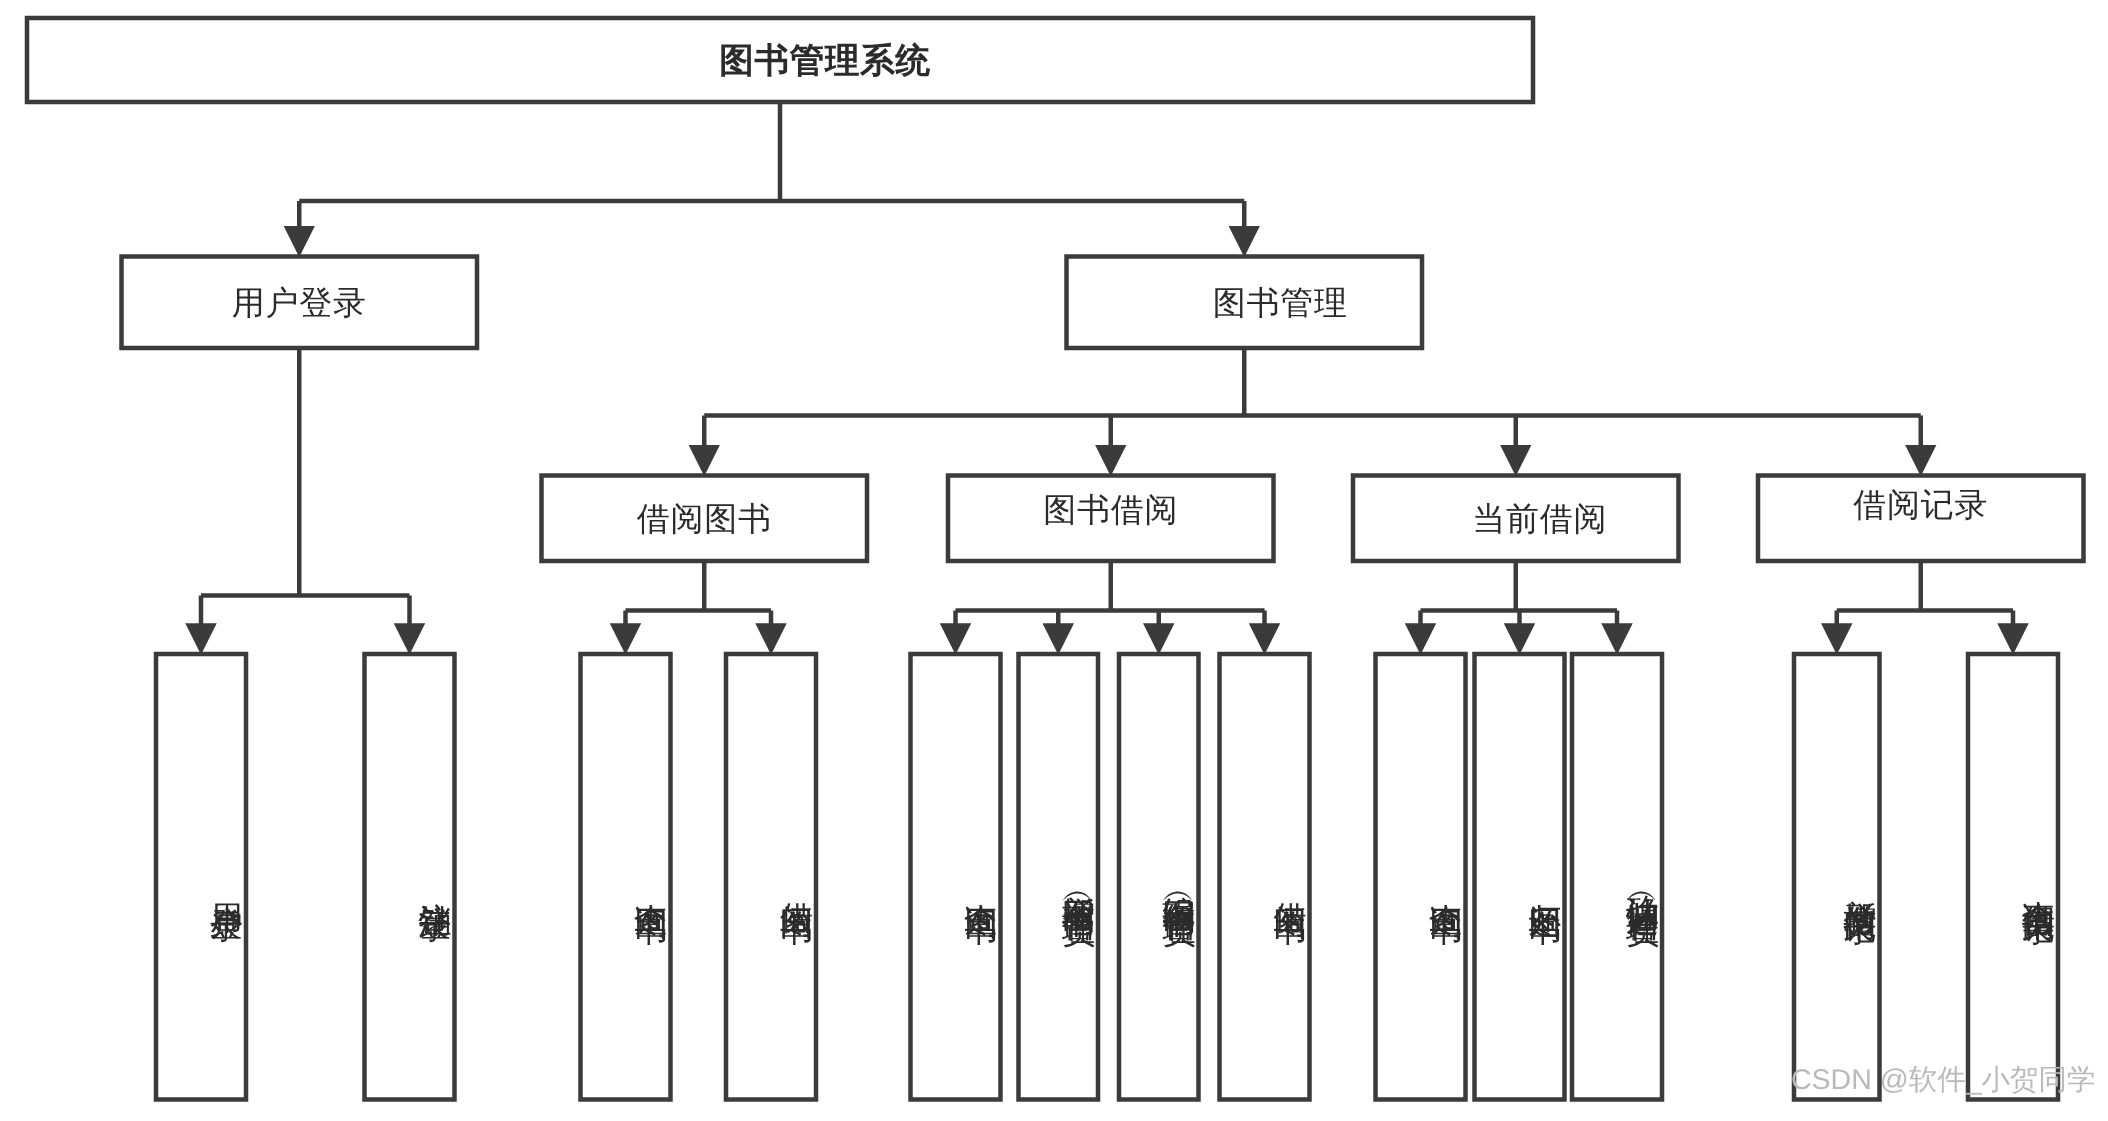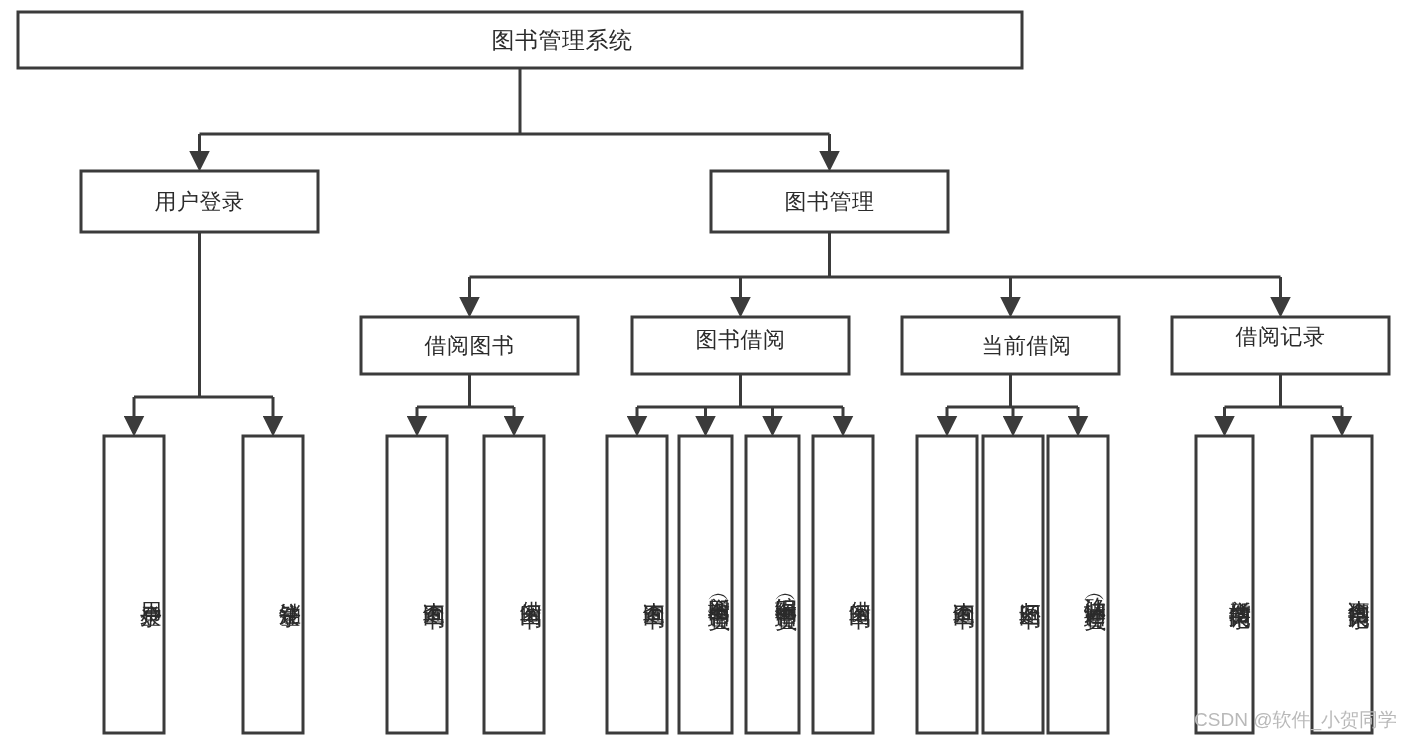--- a/index.html
+++ b/index.html
@@ -143,23 +143,23 @@
         <path d="M 1013 407 L 1013 433" class="conn" marker-end="url(#arrow)"></path>
         <path d="M 1078 407 L 1078 433" class="conn" marker-end="url(#arrow)"></path>
         <path d="M 1280.5 374 L 1280.5 407" class="conn"></path>
         <path d="M 1224.5 407 L 1342 407" class="conn"></path>
         <path d="M 1224.5 407 L 1224.5 433" class="conn" marker-end="url(#arrow)"></path>
         <path d="M 1342 407 L 1342 433" class="conn" marker-end="url(#arrow)"></path>
       </g>
   </svg>
 
   <div id="labels">
-      <div class="node-label horiz root" style="left: 18px; top: 12px; width: 1088px; height: 56px;">图书管理系统</div>
+      <div class="node-label horiz root" style="left: 6px; top: 12px; width: 1088px; height: 56px; font-weight: bold;">图书管理系统</div>
       <div class="node-label horiz" style="left: 81px; top: 171px; width: 237px; height: 61px;">用户登录</div>
-      <div class="node-label horiz" style="left: 711px; top: 171px; width: 237px; height: 61px;">图书管理</div>
+      <div class="node-label horiz" style="left: 711px; top: 171px; width: 237px; height: 61px; padding-left: 24px;">图书管理</div>
       <div class="node-label horiz" style="left: 361px; top: 317px; width: 217px; height: 57px;">借阅图书</div>
       <div class="node-label horiz" style="left: 632px; top: 317px; width: 217px; height: 46px;">图书借阅</div>
       <div class="node-label horiz" style="left: 902px; top: 317px; width: 217px; height: 57px; margin-left: 16px;">当前借阅</div>
       <div class="node-label horiz" style="left: 1172px; top: 317px; width: 217px; height: 40px;">借阅记录</div>
       <div class="node-label vert" style="left: 104px; top: 436px; width: 60px; height: 297px;">用户登录</div>
       <div class="node-label vert" style="left: 243px; top: 436px; width: 60px; height: 297px;">注销登录</div>
       <div class="node-label vert" style="left: 387px; top: 436px; width: 60px; height: 297px;">查询图书</div>
       <div class="node-label vert" style="left: 484px; top: 436px; width: 60px; height: 297px;">借阅图书</div>
       <div class="node-label vert" style="left: 607px; top: 436px; width: 60px; height: 297px;">查询图书</div>
       <div class="node-label vert" style="left: 679px; top: 436px; width: 53px; height: 297px;">新增图书（管理员）</div>

